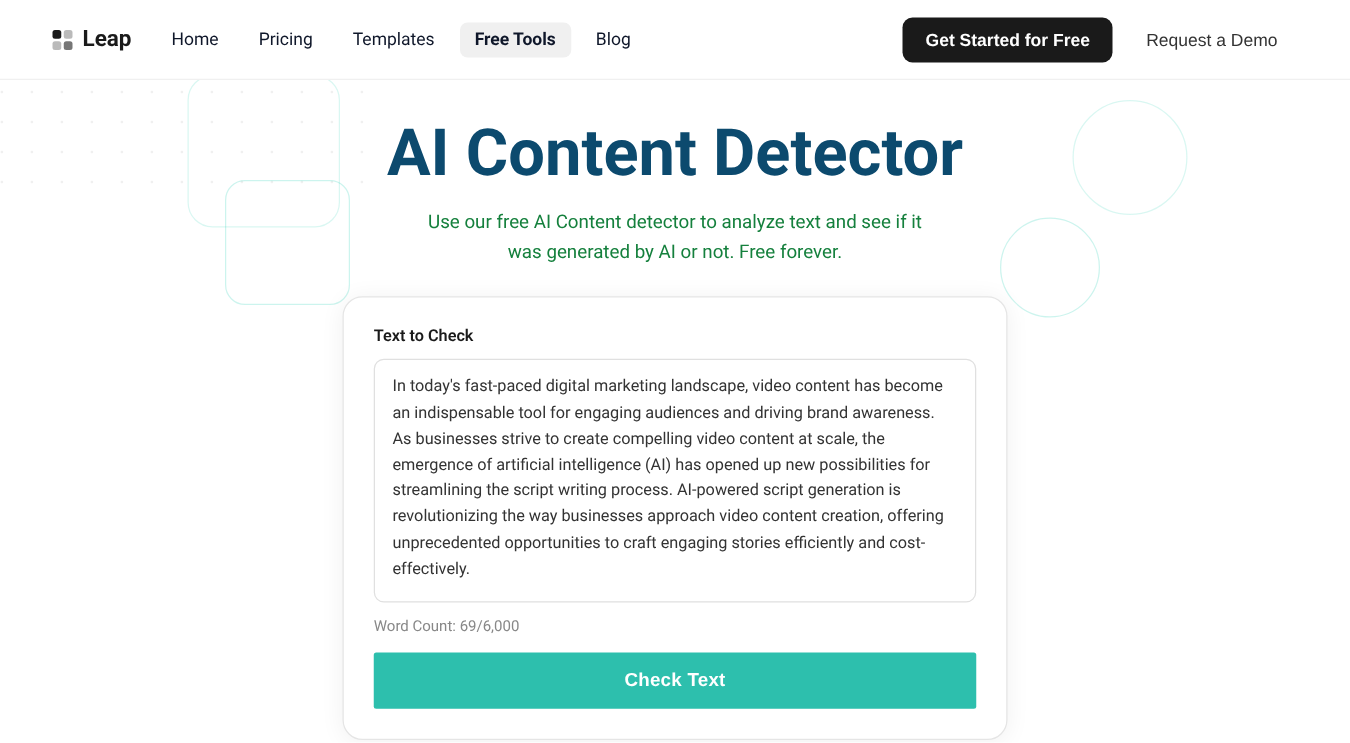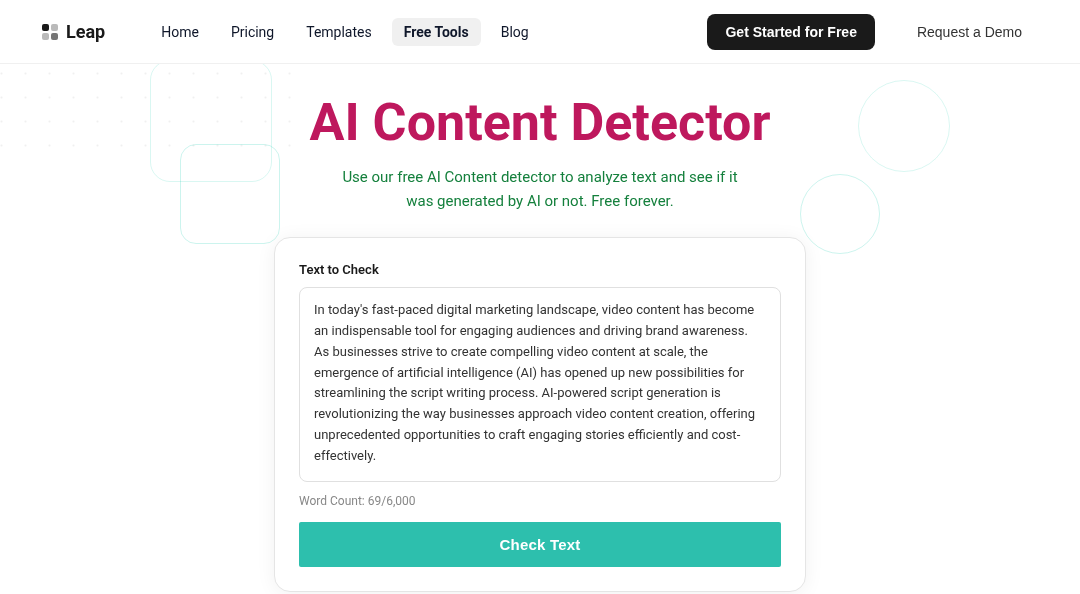--- a/index.html
+++ b/index.html
@@ -53,21 +53,21 @@
       border-bottom: 1px solid #f0f0f0;
       background: #ffffff;
     }
     .nav-logo {
       display: flex;
       align-items: center;
       gap: 6px;
       font-size: 18px;
       font-weight: 700;
       color: #1a1a1a;
-      margin-right: 44px;
+      margin-right: 20px;
     }
     .nav-logo-icon {
       width: 20px;
       height: 20px;
     }
     .nav-links {
       display: flex;
       align-items: center;
       gap: 8px;
       flex: 1;
@@ -80,21 +80,21 @@
       border-radius: 6px;
       text-decoration: none;
     }
     .nav-link.active {
       background: #f0f0f0;
       font-weight: 700;
     }
     .nav-actions {
       display: flex;
       align-items: flex-start;
-      gap: 24px;
+      gap: 9px;
     }
     .btn-primary {
       background: #1a1a1a;
       color: #ffffff;
       border: none;
       border-radius: 8px;
       padding: 10px 18px;
       font-size: 14px;
       font-weight: 600;
       cursor: pointer;
@@ -147,21 +147,21 @@
       width: 80px;
       height: 80px;
       right: -60px;
       top: 40px;
       border-radius: 50%;
     }
 
     h1 {
       font-size: 52px;
       font-weight: 700;
-      color: #be185d;
+      color: #0c4a6e;
       text-align: center;
       margin-bottom: 14px;
       position: relative;
       z-index: 1;
       line-height: 1.1;
     }
     .subtitle {
       font-size: 15px;
       color: #15803d;
       text-align: center;

